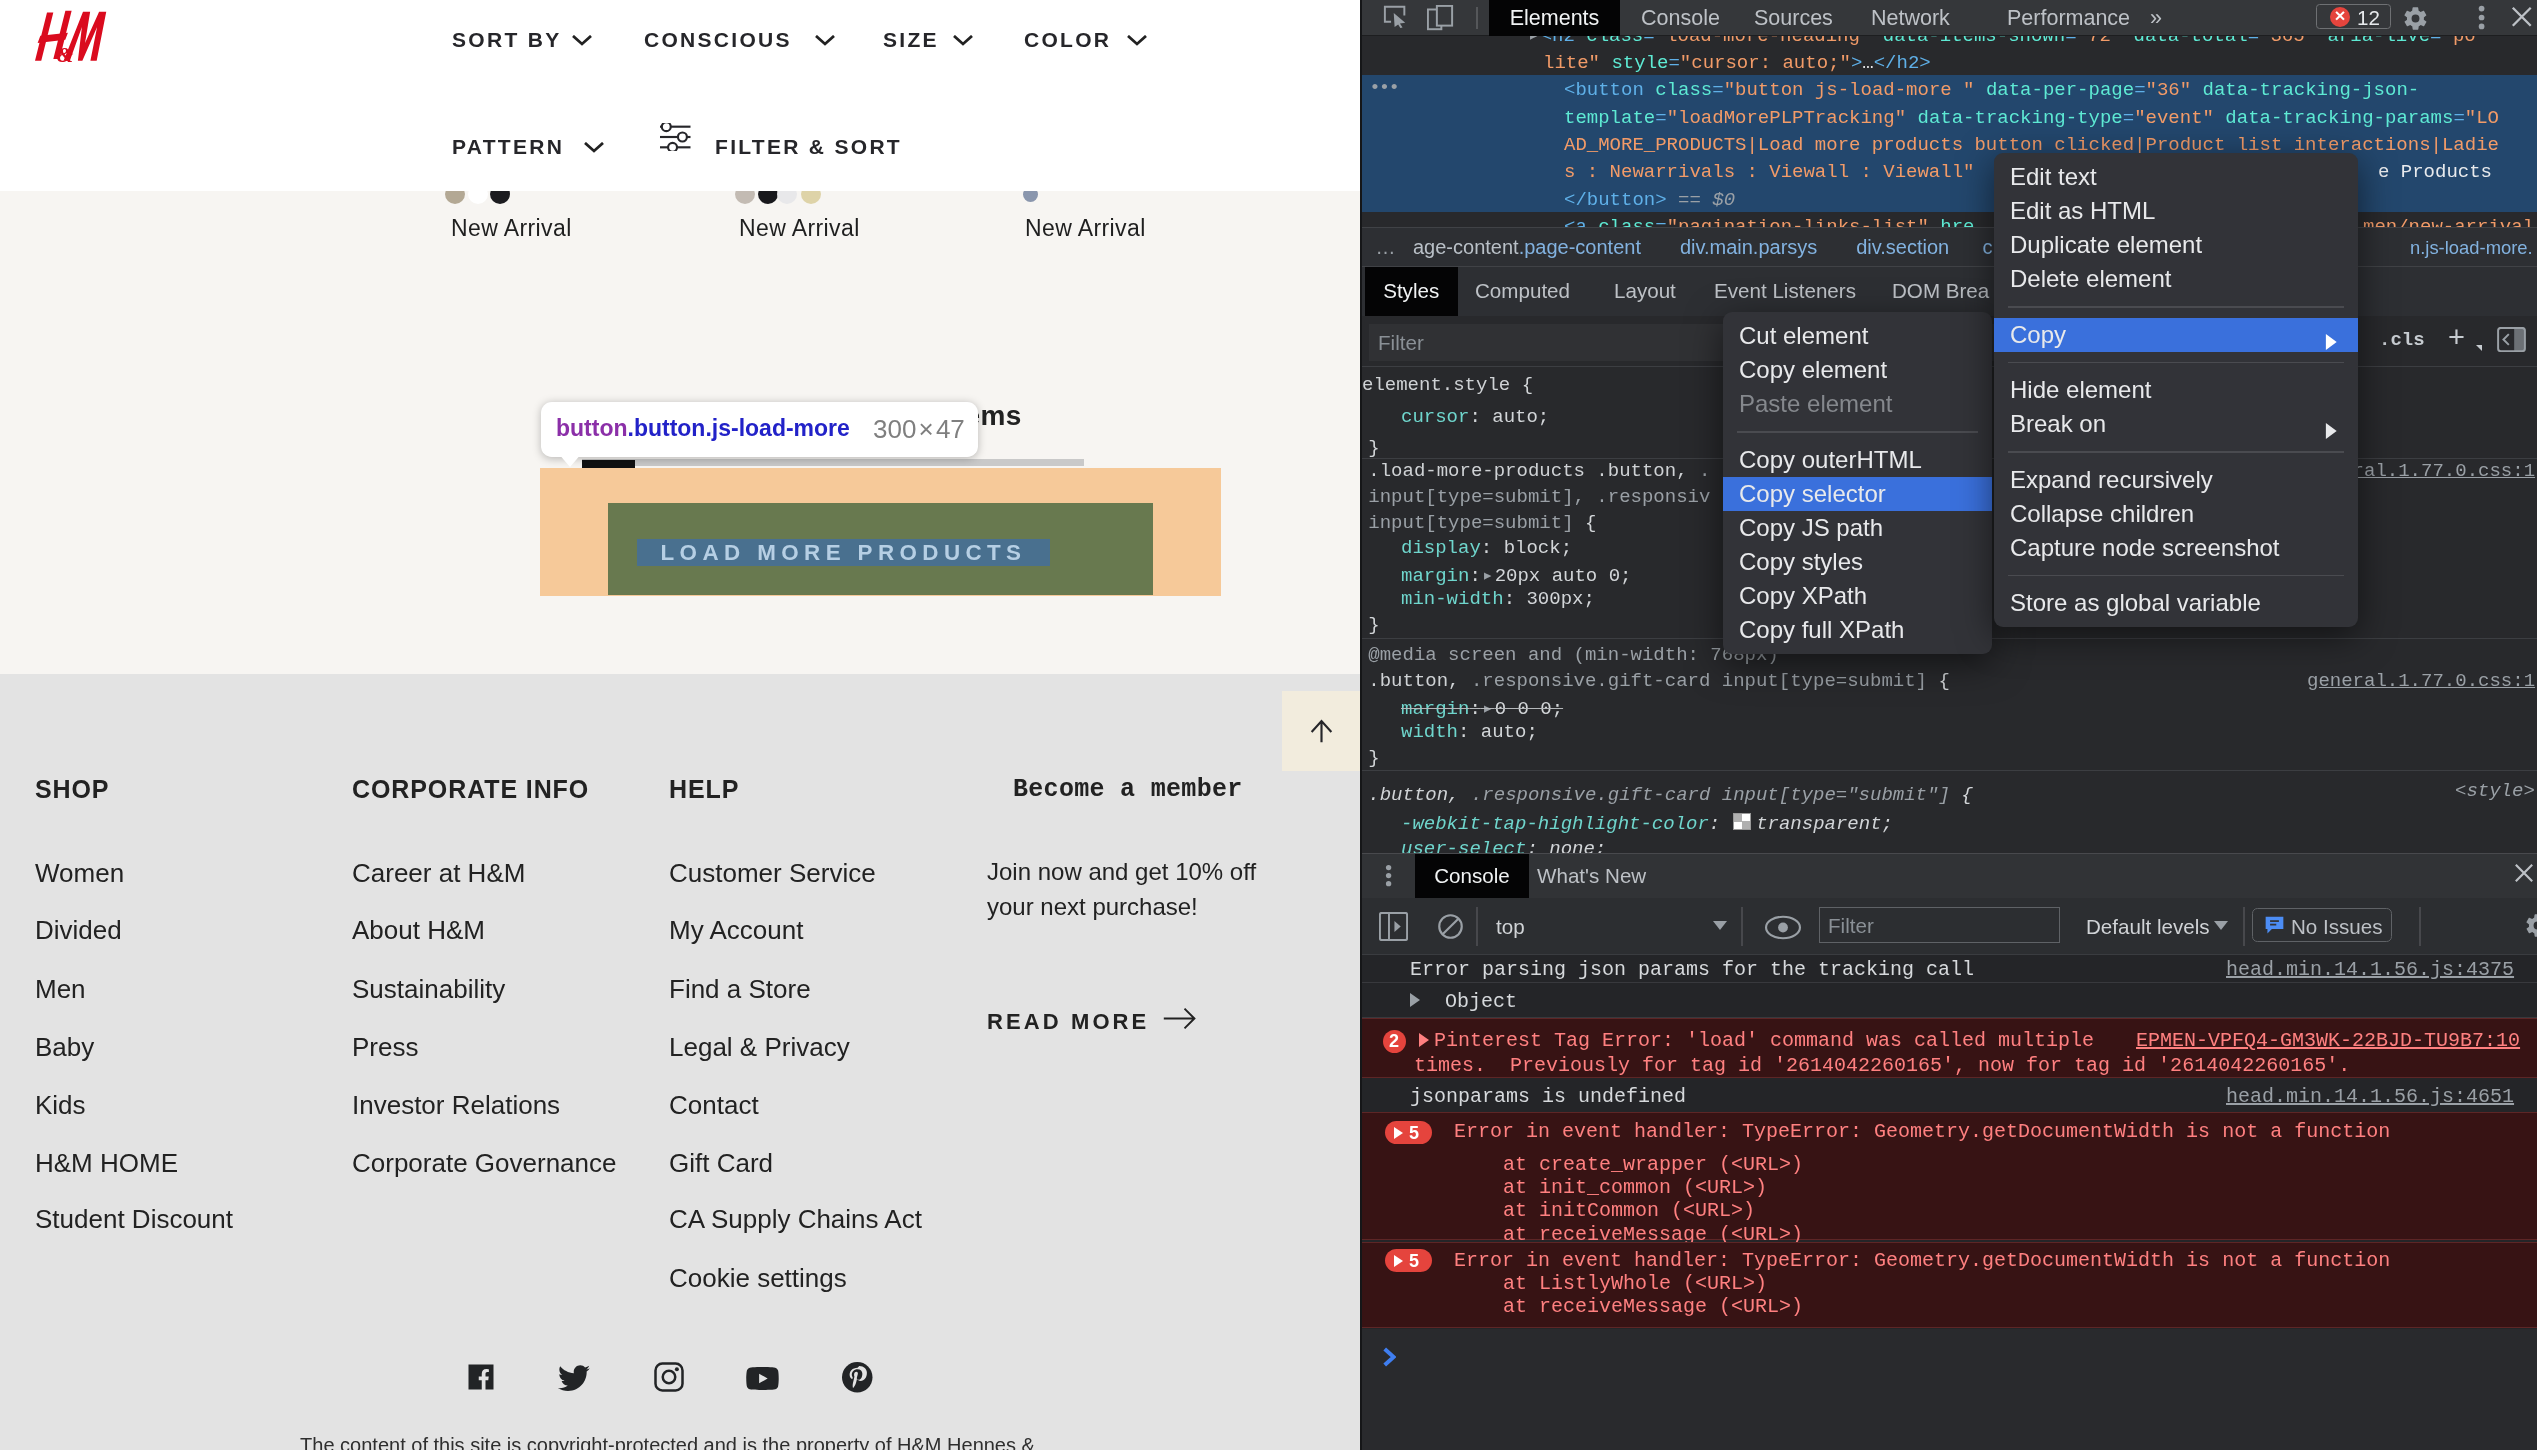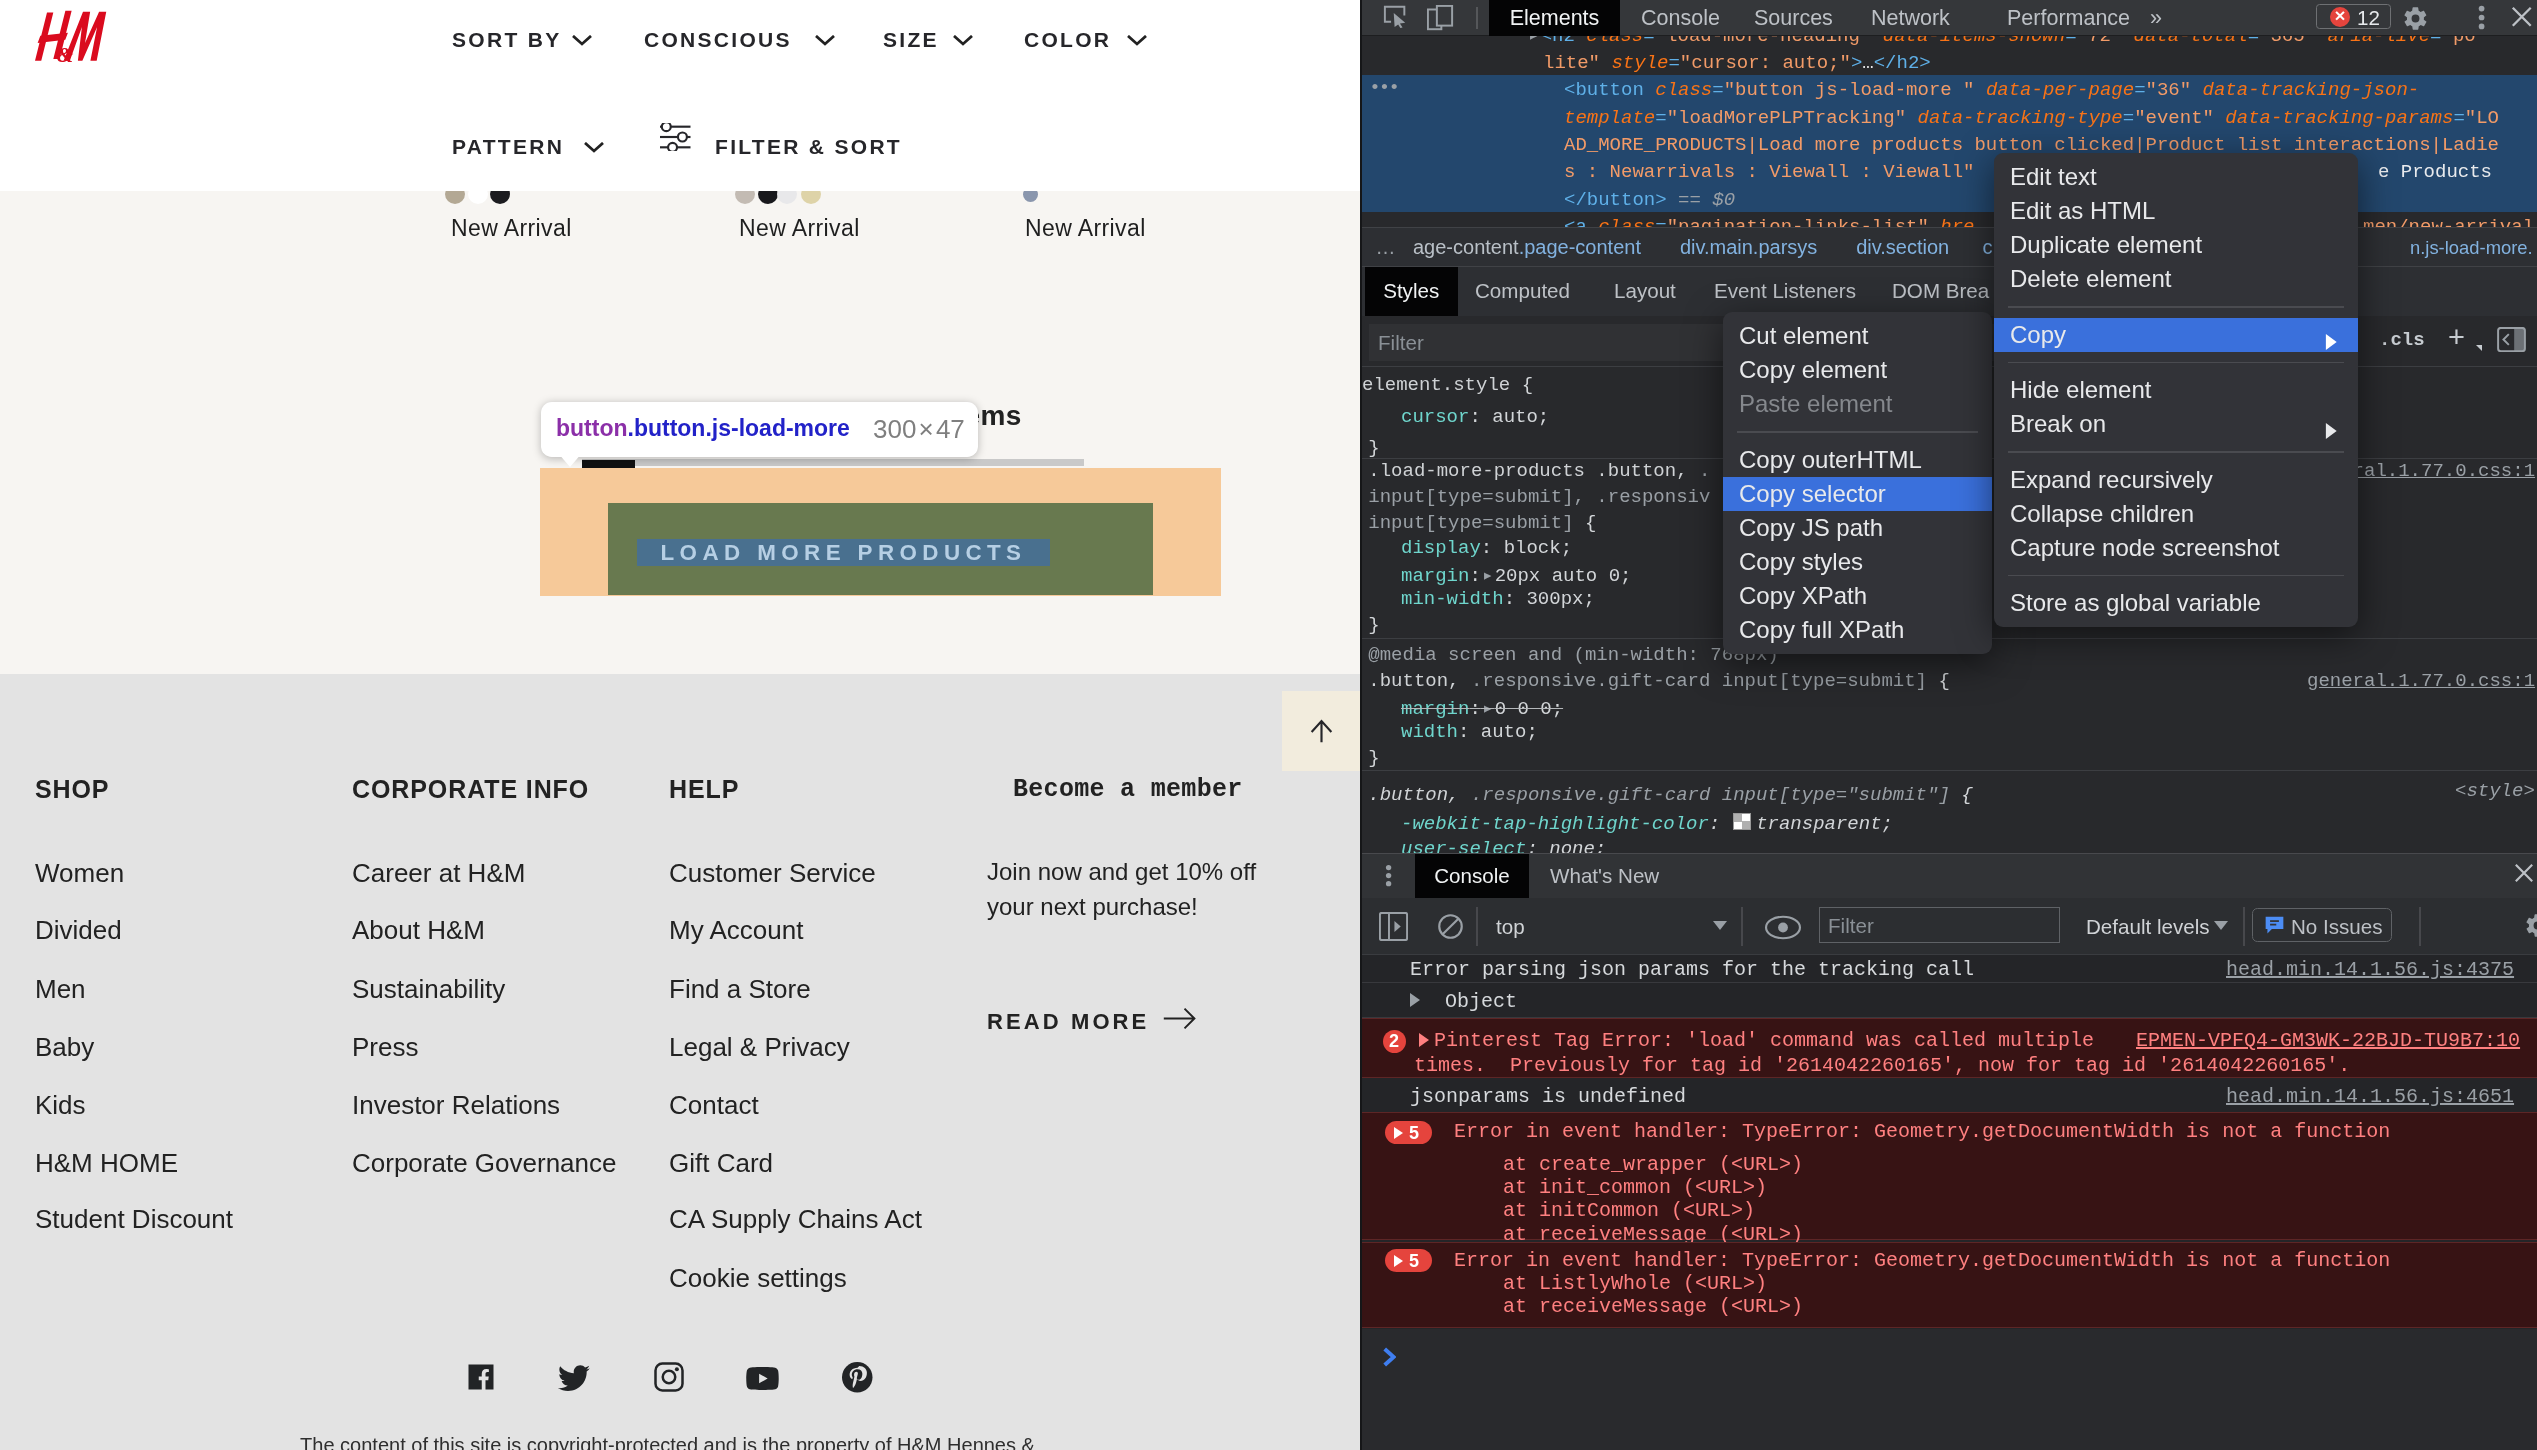--- a/index.html
+++ b/index.html
@@ -15,21 +15,21 @@
   #footer{position:absolute;left:0;top:674px;width:1360px;height:776px;background:#e3e3e3;}
   .fh{position:absolute;font-weight:700;font-size:25px;color:#222;letter-spacing:0.3px;}
   .fi{position:absolute;font-size:26px;color:#222;}
   #devtools{position:absolute;left:1360px;top:0;width:1178px;height:1451px;background:#28292c;border-left:2.7px solid #151618;box-sizing:border-box;overflow:hidden;}
   #devtools .abs{position:absolute;}
   .mono{font-family:"Liberation Mono",monospace;font-size:19px;white-space:pre;}
   .ui{font-family:"Liberation Sans",sans-serif;}
   .dtbar{background:#35373a;}
   .tabtxt{font-size:21.5px;color:#bdc1c6;}
   .tag{color:#5fb0e8;}
-  .attr{color:#f97316;font-style:italic;}
+  .attr{color:#5eead4;}
   .val{color:#f29b68;}
   .wht{color:#e8eaed;}
   .gry{color:#9aa0a6;}
   .sel-bg{background:#23476d;}
   .prop{color:#6fd6cd;}
   .cssv{color:#d2d5d8;}
   .cssel{color:#cfd2d5;}
   .cssdim{color:#9aa0a6;}
   .csslink{color:#9aa0a6;text-decoration:underline;}
   .errtxt{color:#ff8080;}
@@ -301,21 +301,21 @@
   </div>
 
   <div class="abs" style="left:0;top:853px;width:1175px;height:45px;background:#313336;border-top:0.9px solid #48494d;box-sizing:border-box;"></div>
   <div class="abs" style="left:23px;top:864px;"><svg width="7.2" height="25" viewBox="0 0 8 28">
         <circle cx="4" cy="4" r="3" fill="#9aa0a6"></circle>
         <circle cx="4" cy="13" r="3" fill="#9aa0a6"></circle>
         <circle cx="4" cy="22" r="3" fill="#9aa0a6"></circle>
       </svg></div>
   <div class="abs" style="left:53px;top:854px;width:114px;height:44px;background:#040405;"></div>
   <div class="abs ui" style="left:53px;top:864px;width:114px;text-align:center;font-size:20.6px;color:#f1f3f4;">Console</div>
-  <div class="abs ui" style="left:188px;top:864px;font-size:20.6px;color:#bdc1c6;text-align:right;">What's New</div>
+  <div class="abs ui" style="left:175px;top:864px;font-size:20.6px;color:#bdc1c6;text-align:right;">What's New</div>
   <div class="abs" style="left:1152px;top:863px;"><svg width="20" height="20" viewBox="0 0 22 22">
         <path d="M2 2 L20 20 M20 2 L2 20" stroke="#bdc1c6" stroke-width="2.4"></path>
       </svg></div>
 
   <div class="abs" style="left:0;top:898px;width:1175px;height:57px;background:#2c2e31;border-bottom:0.9px solid #3a3c40;box-sizing:border-box;"></div>
   <div class="abs" style="left:17px;top:912px;"><svg width="29" height="29" viewBox="0 0 32 32">
         <rect x="1" y="1" width="30" height="30" rx="2" stroke="#9aa0a6" stroke-width="2.2" fill="none"></rect>
         <line x1="11" y1="1" x2="11" y2="31" stroke="#9aa0a6" stroke-width="2.2"></line>
         <path d="M17 10 L24 16 L17 22 Z" fill="#9aa0a6"></path>
       </svg></div>

